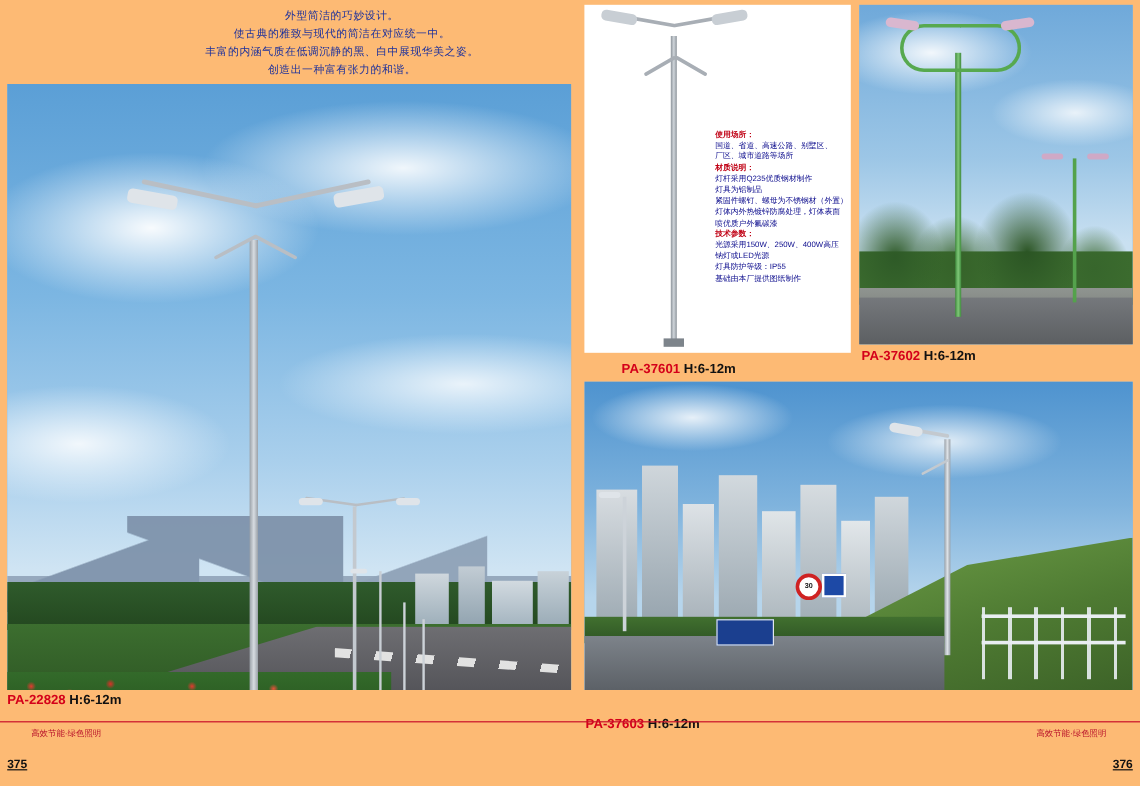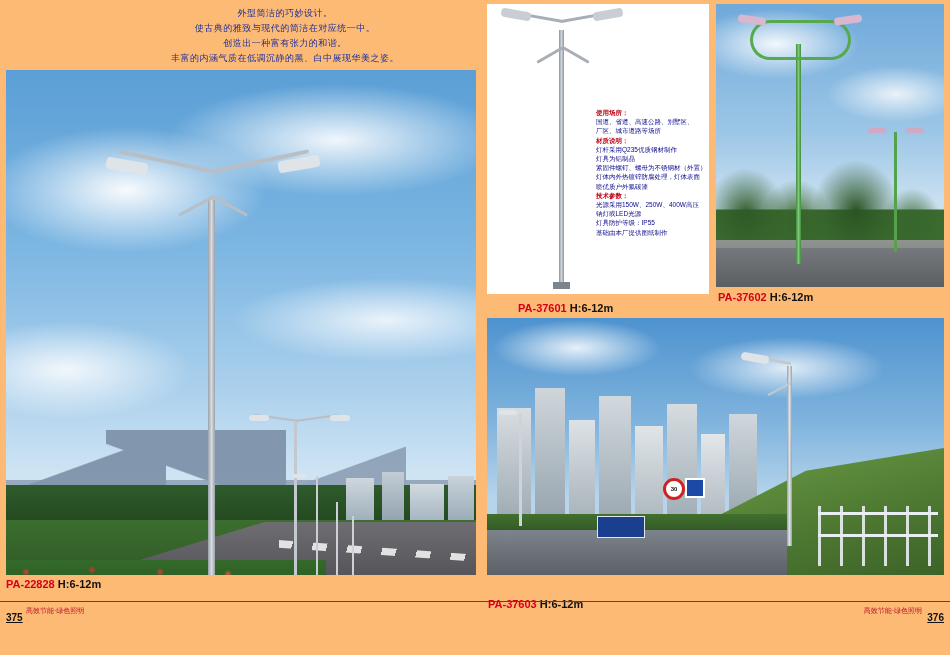--- a/index.html
+++ b/index.html
@@ -278,21 +278,21 @@
 
   
   .footer-rule {
     position: absolute;
     left: 0; right: 0; top: 601px;
     height: 1px;
     background: #c9102a;
   }
   .folio {
     position: absolute;
-    top: 612px;
+    top: 632px;
     font-size: 10px;
     font-weight: bold;
     color: #111;
     text-decoration: underline;
   }
   .folio.left { left: 6px; }
   .folio.right { right: 6px; }
   .footer-txt {
     position: absolute;
     top: 606px;
@@ -304,22 +304,22 @@
   .footer-txt.right { right: 28px; }
 </style>
 </head>
 <body>
 
 <div class="page">
 
   <div class="poem">
     <div>外型简洁的巧妙设计。</div>
     <div>使古典的雅致与现代的简洁在对应统一中。</div>
+    <div>丰富的内涵气质在低调沉静的黑、白中展现华美之姿。</div>
     <div>创造出一种富有张力的和谐。</div>
-    <div>丰富的内涵气质在低调沉静的黑、白中展现华美之姿。</div>
   </div>
 
   <div class="photo" id="photo1">
     <div class="sky"></div>
     <div class="mountains"></div>
     <div class="treeline"></div>
     <div class="buildings"></div>
     <div class="median"></div>
     <div class="road"></div>
     <div class="roadline"></div>

